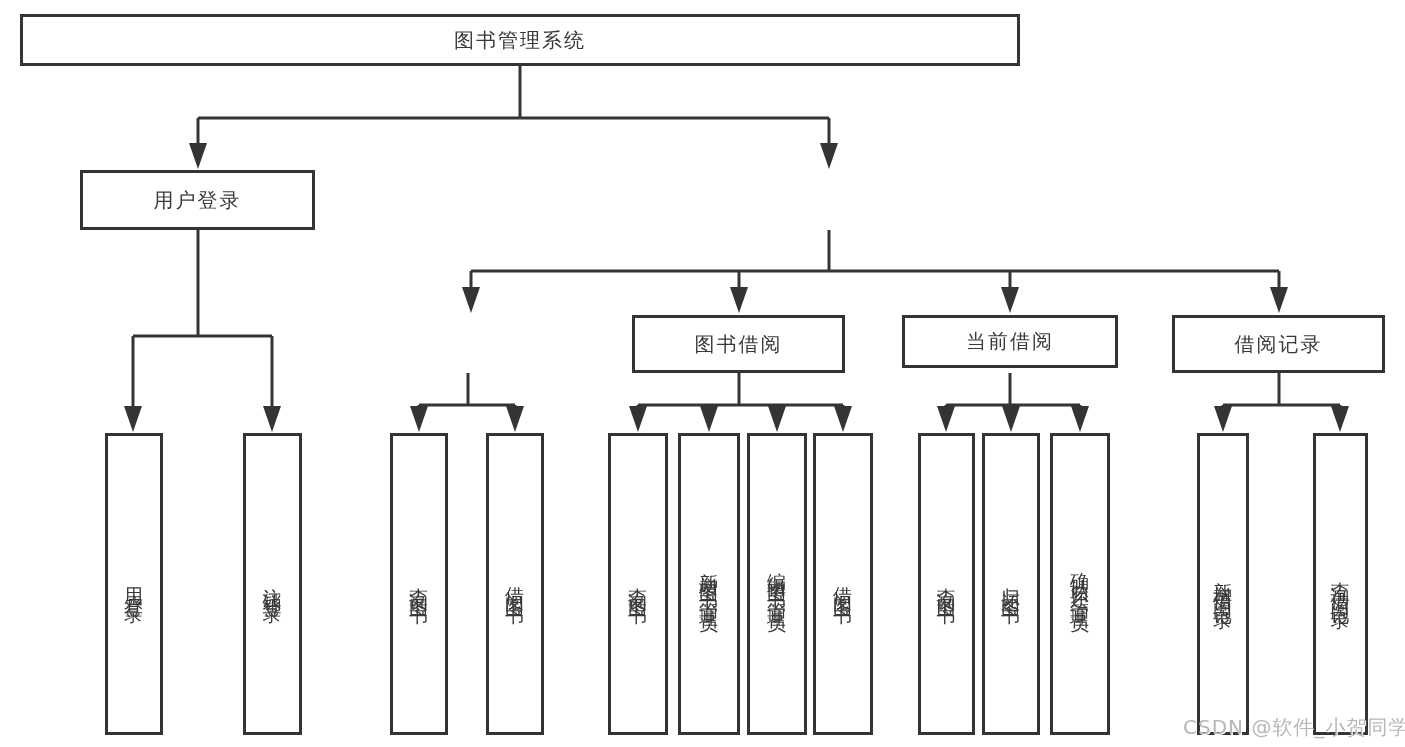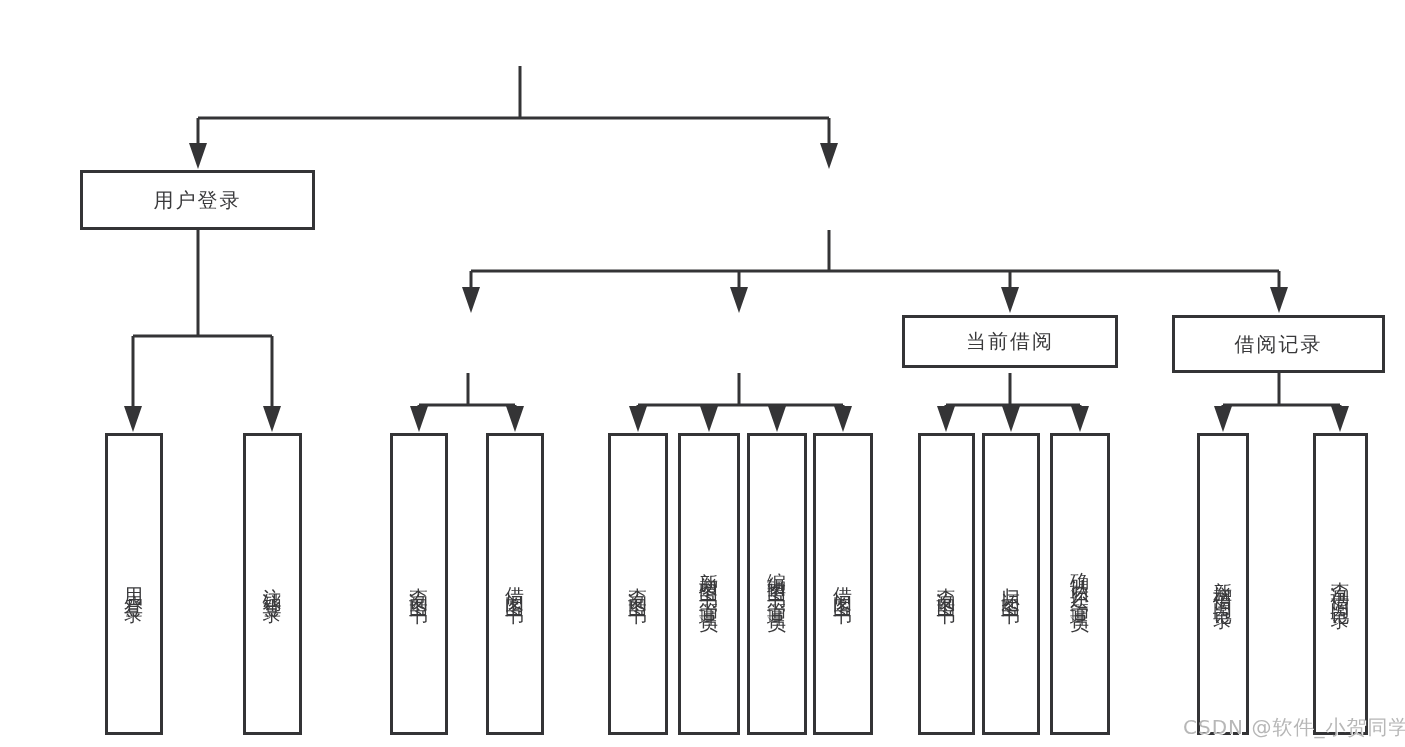--- a/index.html
+++ b/index.html
@@ -77,25 +77,31 @@
       <line x1="1011" y1="405" x2="1011" y2="412" stroke="#343436" stroke-width="3"></line>
       <polygon points="1002,406 1020,406 1011,432" fill="#343436"></polygon>
       <line x1="1080" y1="405" x2="1080" y2="412" stroke="#343436" stroke-width="3"></line>
       <polygon points="1071,406 1089,406 1080,432" fill="#343436"></polygon>
       <line x1="1223" y1="405" x2="1223" y2="412" stroke="#343436" stroke-width="3"></line>
       <polygon points="1214,406 1232,406 1223,432" fill="#343436"></polygon>
       <line x1="1340" y1="405" x2="1340" y2="412" stroke="#343436" stroke-width="3"></line>
       <polygon points="1331,406 1349,406 1340,432" fill="#343436"></polygon>
     </svg>
 
+  <div class="box" style="left:20px;top:14px;width:1000px;height:52px">
+    <span class="label-h">图书管理系统</span>
+  </div>
 
   <div class="box" style="left:80px;top:170px;width:235px;height:60px">
     <span class="label-h">用户登录</span>
   </div>
 
+  <div class="box" style="left:632px;top:315px;width:213px;height:58px">
+    <span class="label-h">图书借阅</span>
+  </div>
   <div class="box" style="left:902px;top:315px;width:216px;height:53px">
     <span class="label-h">当前借阅</span>
   </div>
   <div class="box" style="left:1172px;top:315px;width:213px;height:58px">
     <span class="label-h">借阅记录</span>
   </div>
 
   <div class="box" style="left:105px;top:433px;width:58px;height:302px">
     <span class="label-v">用户登录</span>
   </div>

